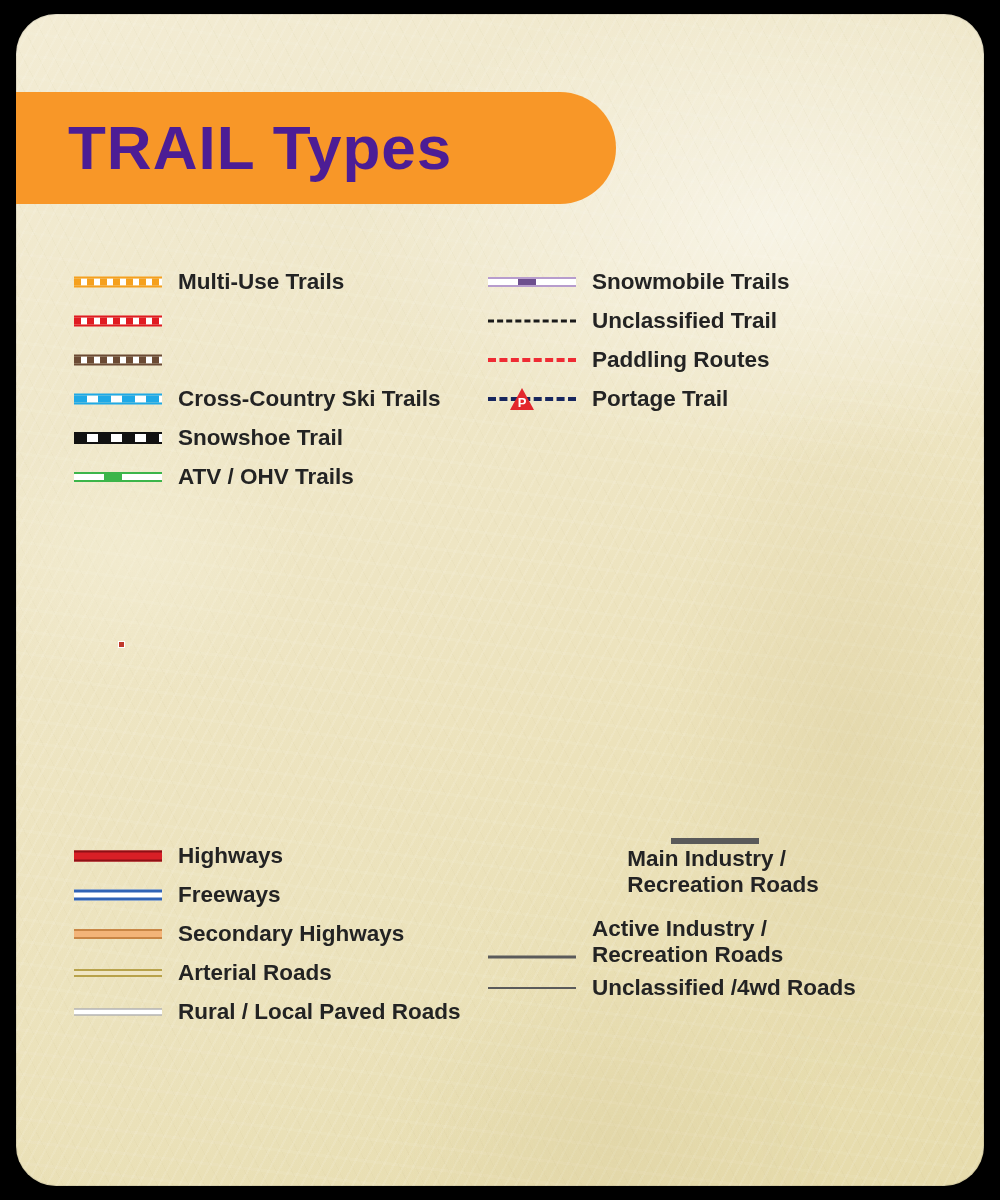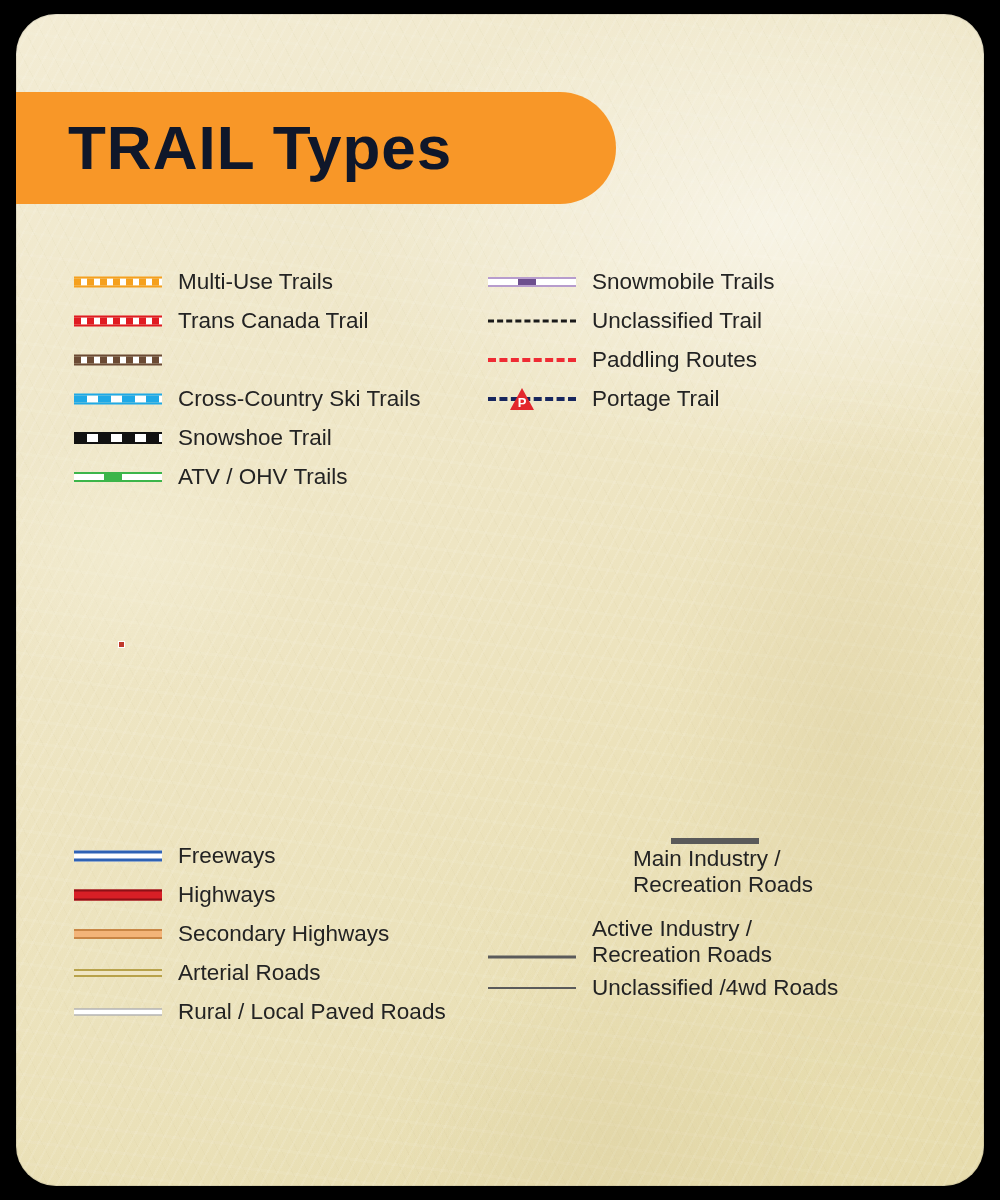--- a/index.html
+++ b/index.html
@@ -57,21 +57,21 @@
     height: 112px;
     background: #f89728;
     border-top-right-radius: 56px;
     border-bottom-right-radius: 56px;
     display: flex;
     align-items: center;
     padding-left: 52px;
     box-sizing: border-box;
   }
   .section-banner .banner-text {
-    color: #0f172a;
+    color: #4c1d95;
     font-size: 62px;
     font-weight: bold;
     letter-spacing: 1px;
     line-height: 1;
     white-space: nowrap;
   }
   .section-banner .banner-text .thin {
     font-weight: bold;
   }
 
@@ -102,21 +102,21 @@
   .swatch .line {
     position: absolute;
     left: 0;
     right: 0;
     top: 50%;
     transform: translateY(-50%);
   }
   .legend-label {
     font-size: 22.5px;
     color: #232323;
-    font-weight: normal;
+    font-weight: bold;
     white-space: pre-line;
     line-height: 1.14;
   }
   .legend-label.two-line { line-height: 1.16; }
 
   
   .sw-multiuse .line {
     height: 11px;
     background:
       repeating-linear-gradient(90deg, #f5a01e 0px, #f5a01e 7px, #ffffff 7px, #ffffff 13px);
@@ -286,21 +286,20 @@
       <div class="legend-row">
         <div class="swatch sw-multiuse">
             <div class="line"></div>
           </div>
         <div class="legend-label">Multi-Use Trails</div>
       </div>
       <div class="legend-row">
         <div class="swatch sw-tcl">
             <div class="line"></div>
           </div>
-        <div class="legend-label">Trans Canada Trail</div>
       </div>
       <div class="legend-row">
         <div class="swatch sw-mtb">
             <div class="line"></div>
           </div>
       </div>
       <div class="legend-row">
         <div class="swatch sw-xcski">
             <div class="line"></div>
           </div>
@@ -352,30 +351,30 @@
     </div>
   </div>
 
   <div class="tiny-dot"></div>
 
 
   <div class="legend-grid" style="top: 822px; height: 230px;">
 
     <div class="legend-col" style="left: 58px; width: 400px;">
       <div class="legend-row">
+        <div class="swatch sw-road sw-highway">
+            <div class="line"></div>
+          </div>
+        <div class="legend-label">Highways</div>
+      </div>
+      <div class="legend-row">
         <div class="swatch sw-road sw-freeway">
             <div class="line"></div>
           </div>
         <div class="legend-label">Freeways</div>
-      </div>
-      <div class="legend-row">
-        <div class="swatch sw-road sw-highway">
-            <div class="line"></div>
-          </div>
-        <div class="legend-label">Highways</div>
       </div>
       <div class="legend-row">
         <div class="swatch sw-road sw-secondary">
             <div class="line"></div>
           </div>
         <div class="legend-label">Secondary Highways</div>
       </div>
       <div class="legend-row">
         <div class="swatch sw-road sw-arterial">
             <div class="line"></div>

